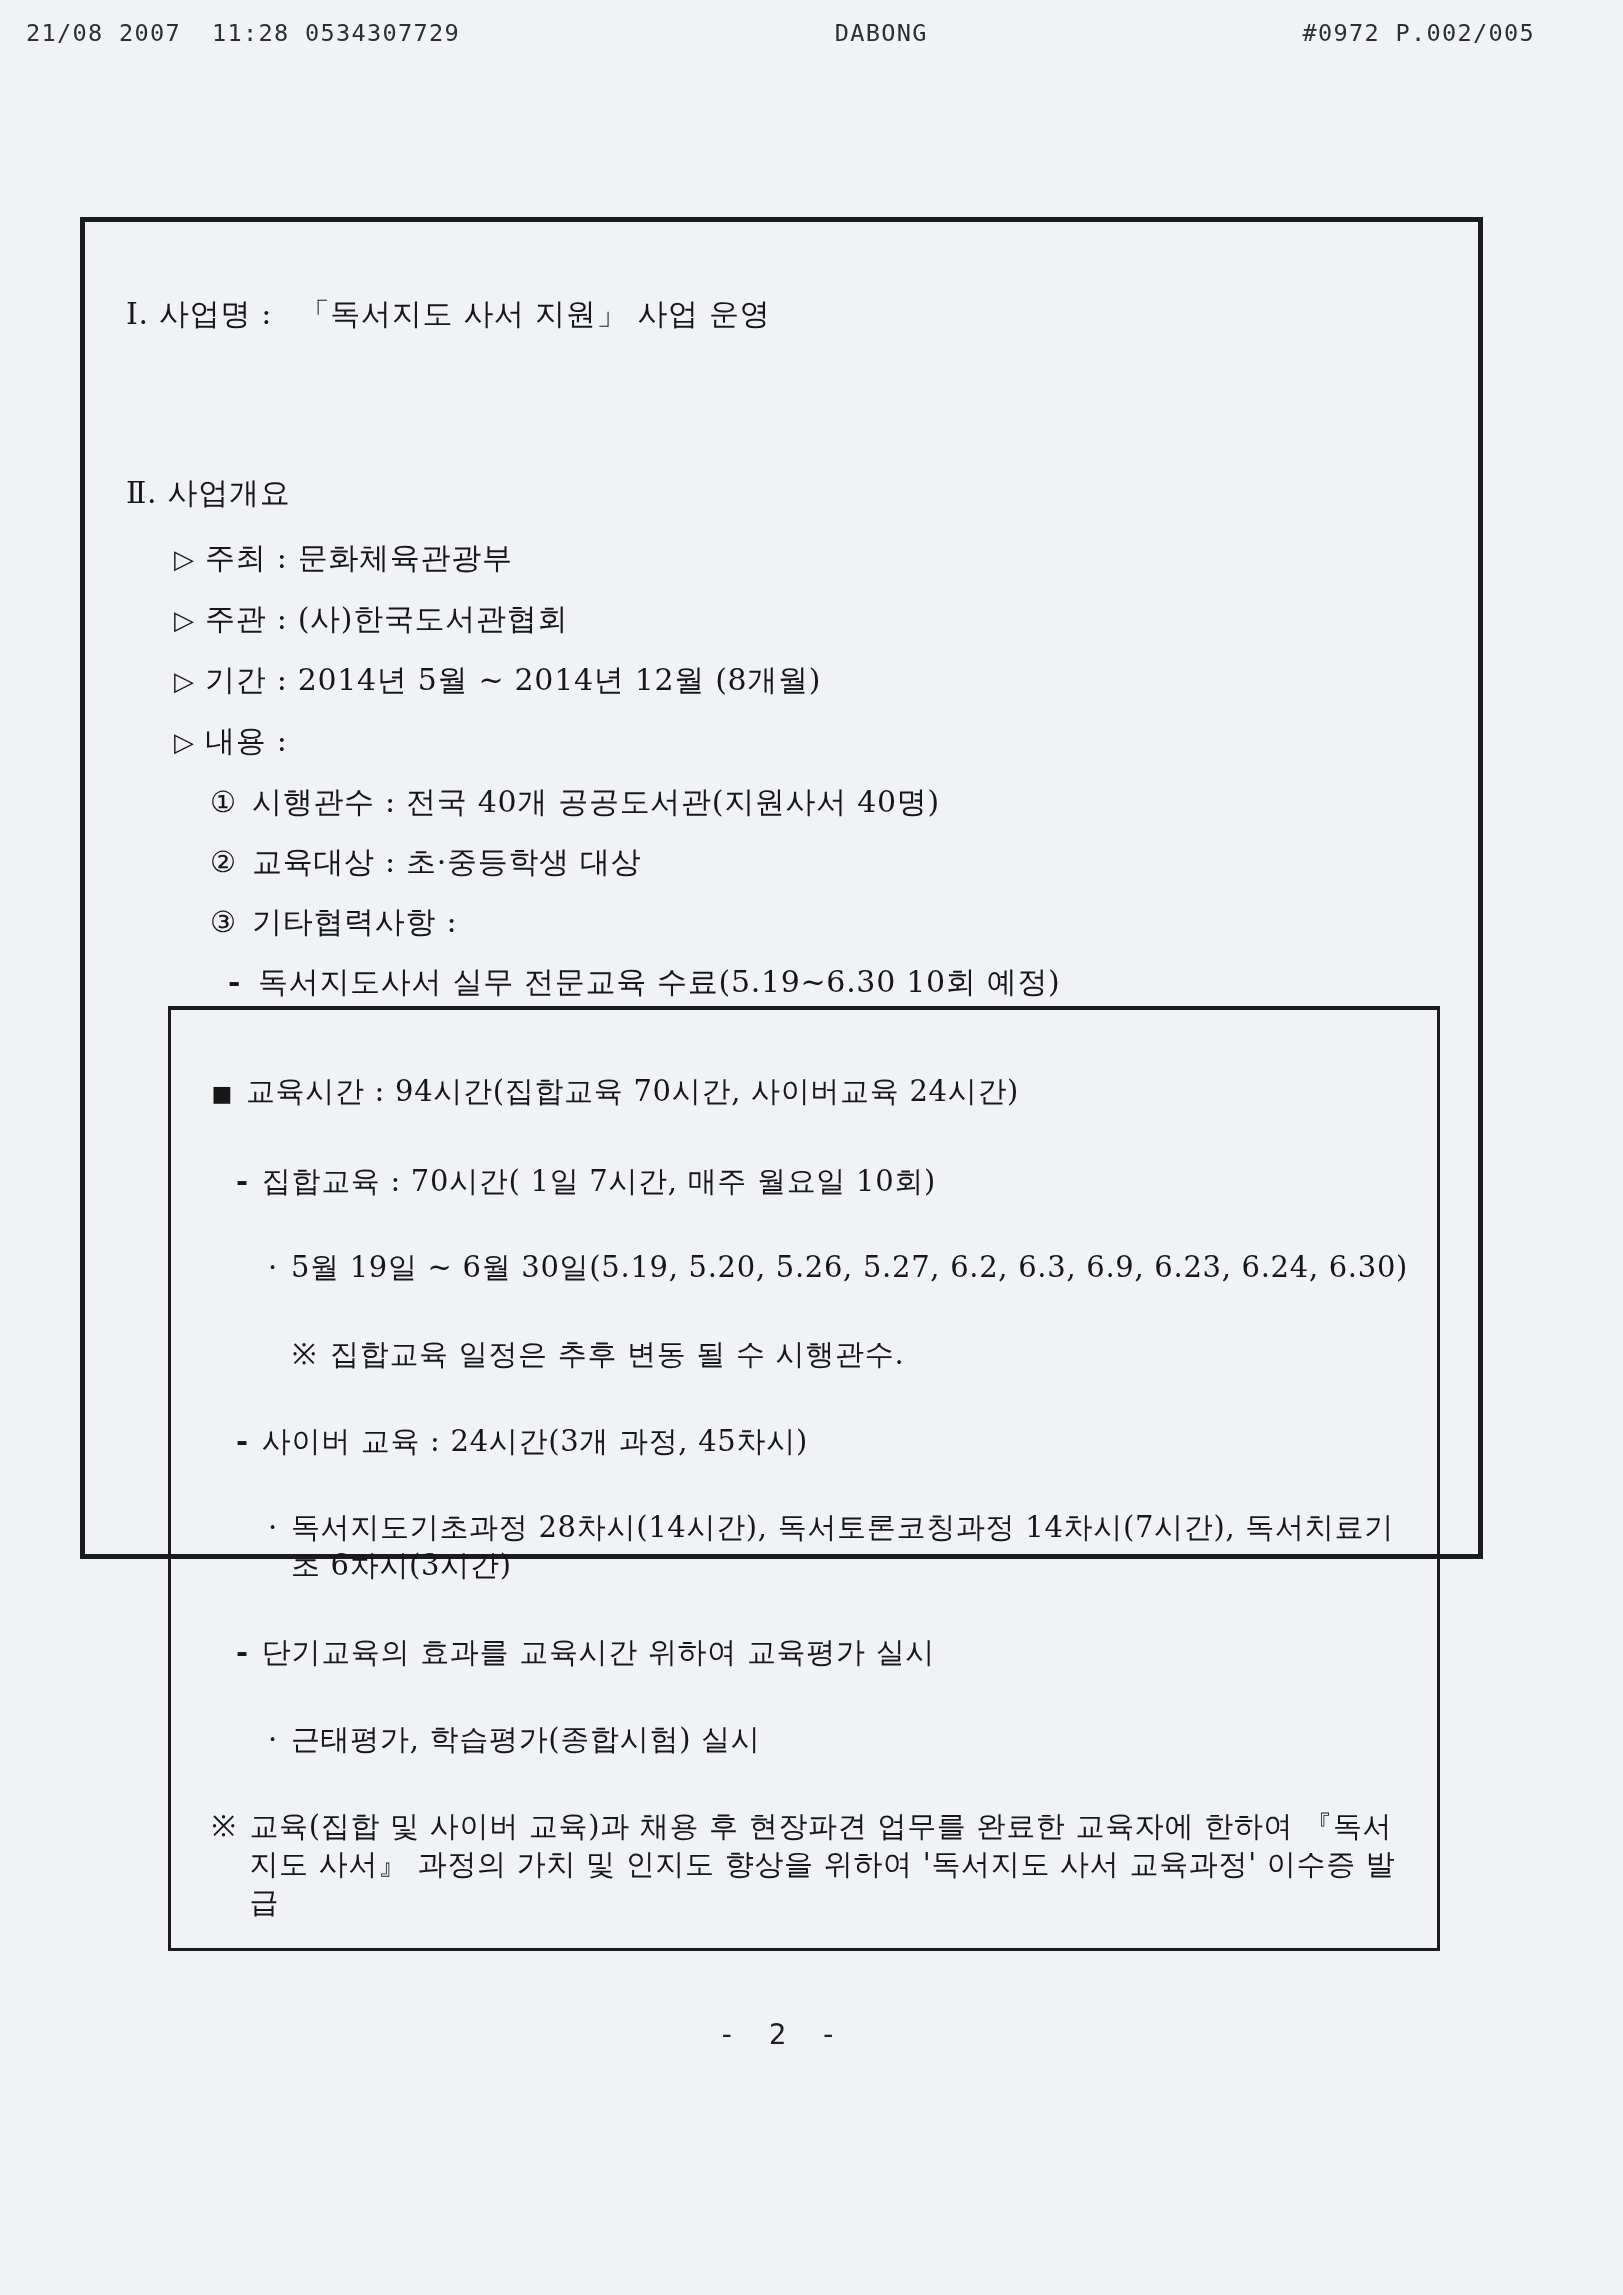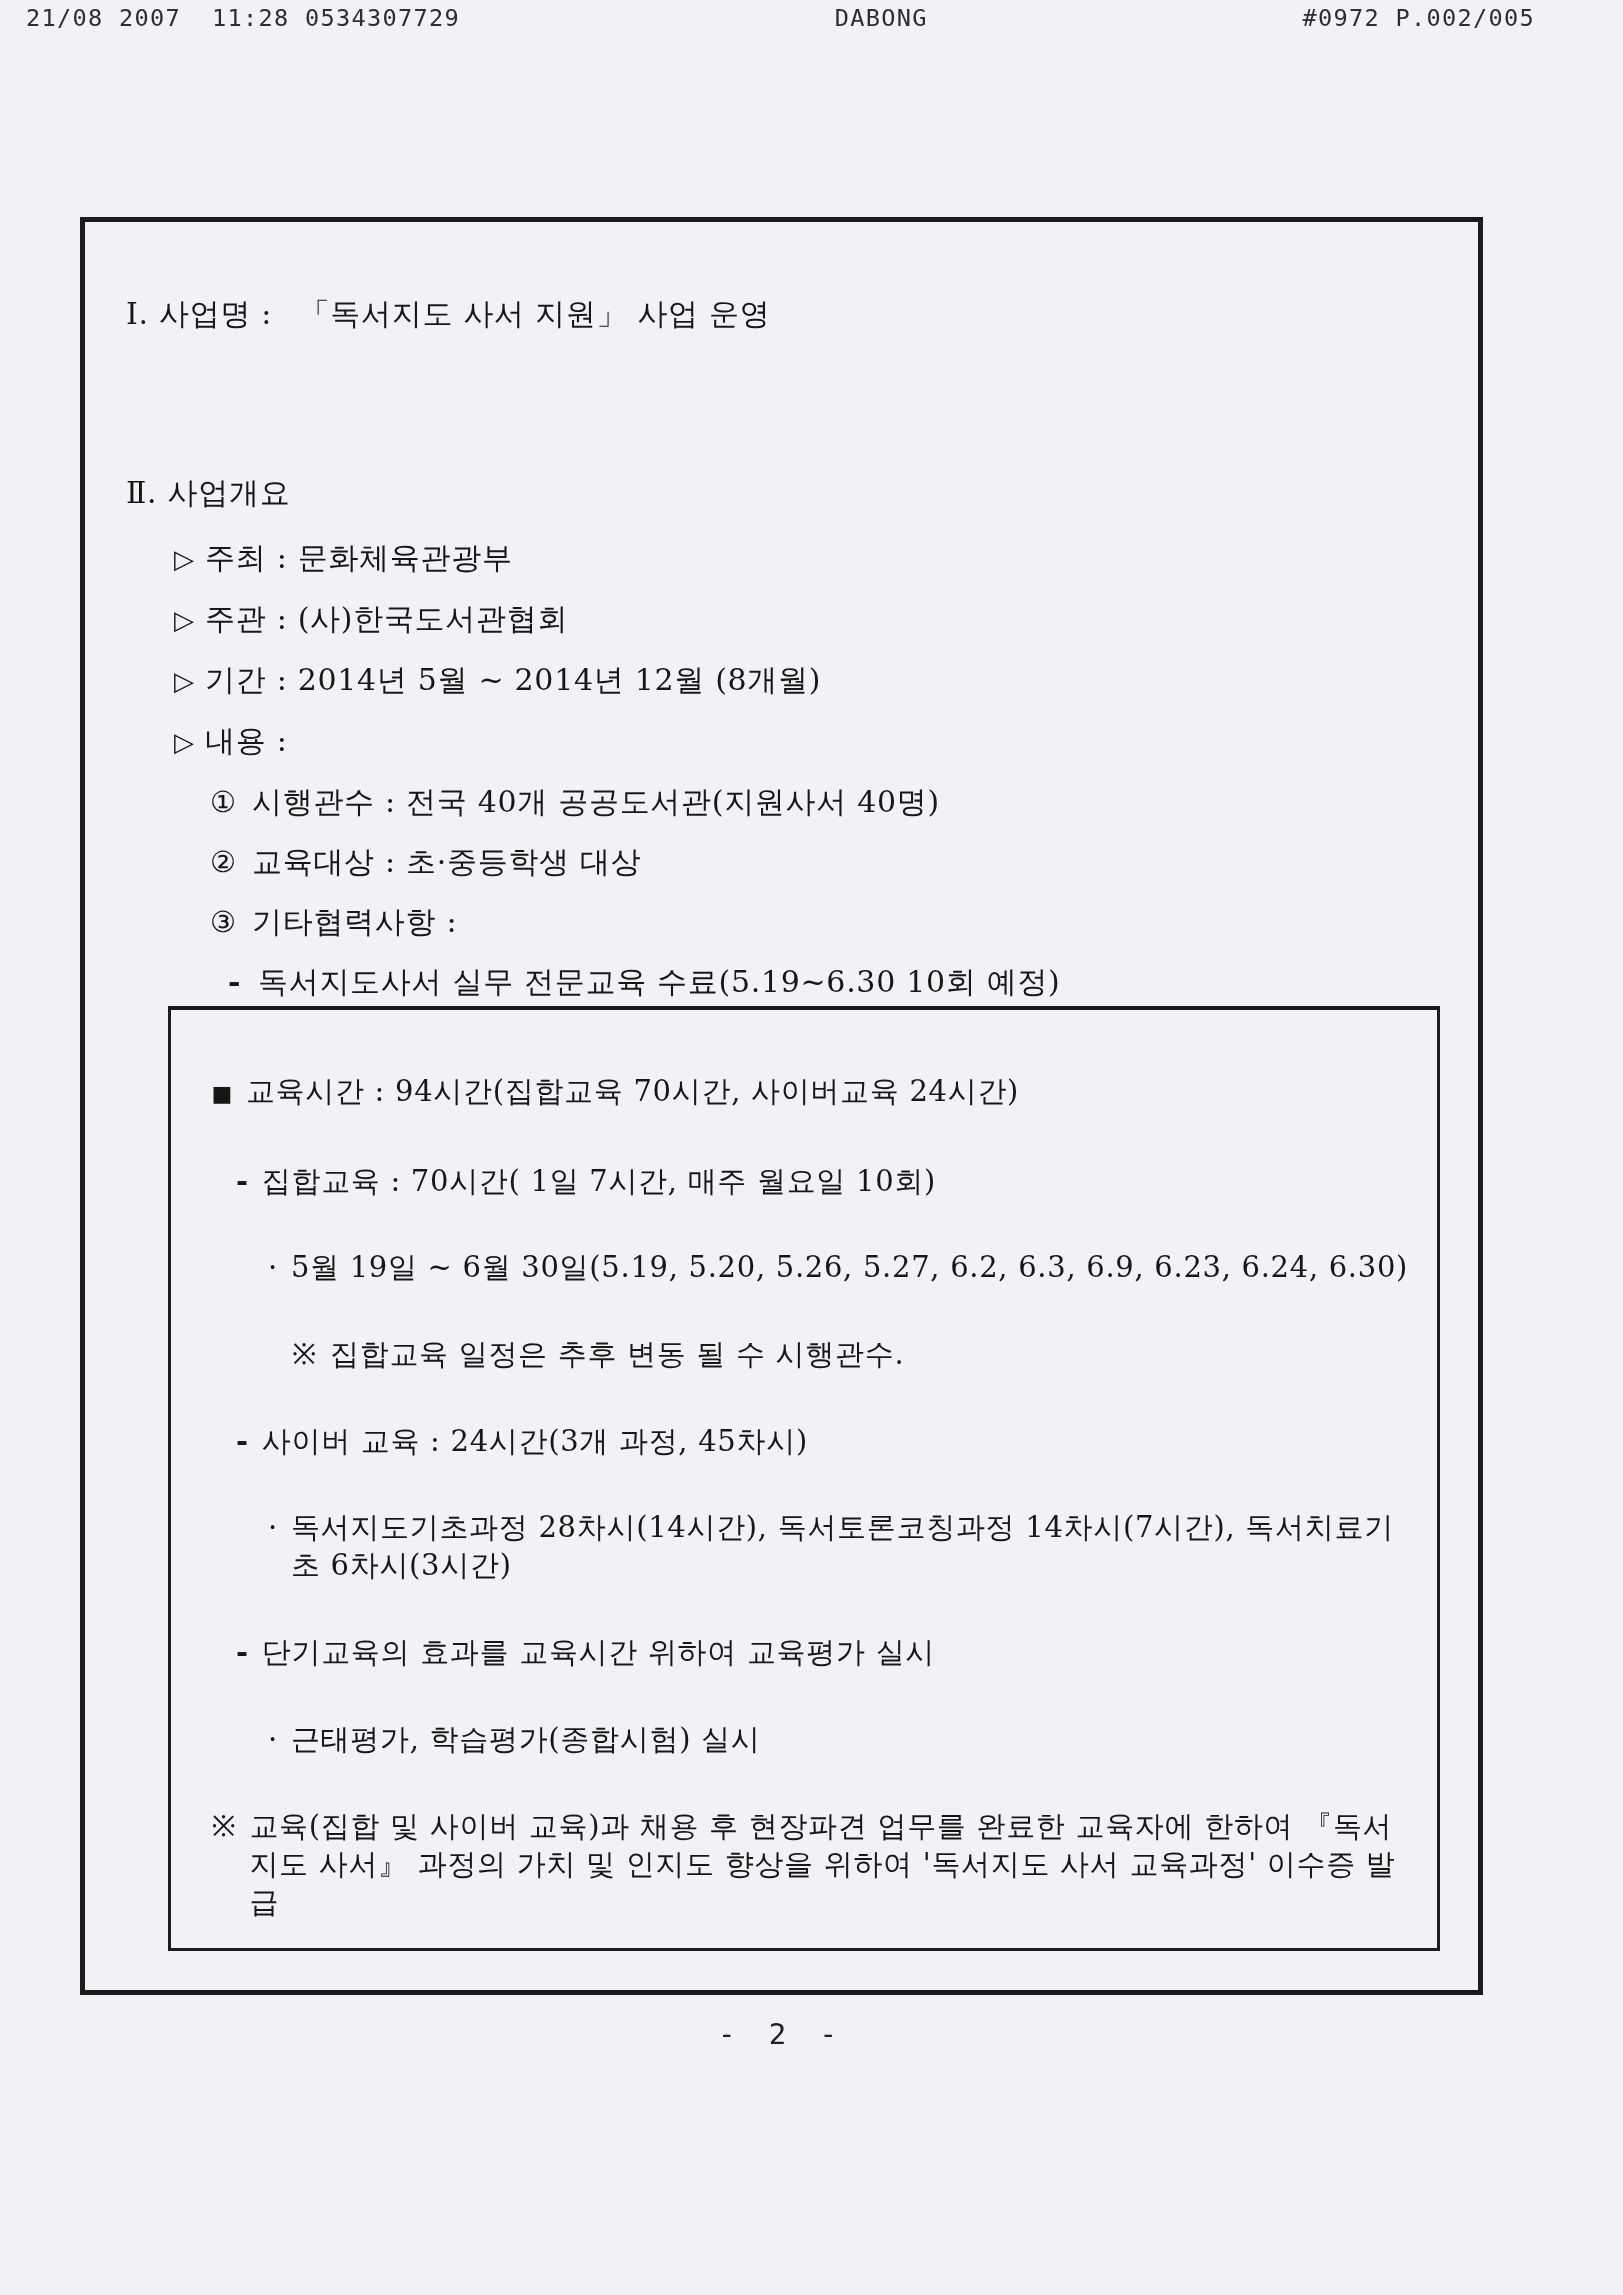--- a/index.html
+++ b/index.html
@@ -12,41 +12,41 @@
     position: relative;
     background: #f1f2f5;
     font-family: "DejaVu Serif", serif;
     color: #171717;
     overflow: hidden;
   }
 
   
   .fax-header {
     position: absolute;
-    top: 4px;
+    top: 19px;
     left: 26px;
     right: 89px;
     display: flex;
     justify-content: space-between;
     align-items: flex-start;
     font-family: "DejaVu Sans Mono", monospace;
     font-size: 23.6px;
     font-weight: 400;
     letter-spacing: 1.3px;
     color: #2e2e2e;
   }
   .fax-header span { white-space: pre; }
 
   
   .doc-frame {
     position: absolute;
     left: 80px;
     top: 217px;
     width: 1403px;
-    height: 1778px;
+    height: 1342px;
     border: 5.9px solid #1b1b1b;
     box-sizing: border-box;
     background: transparent;
   }
   .doc-content {
     position: absolute;
     left: 0; top: 0; right: 0; bottom: 0;
     padding: 68px 38px 0 41px;
     font-size: 30px;
     line-height: 48px;

